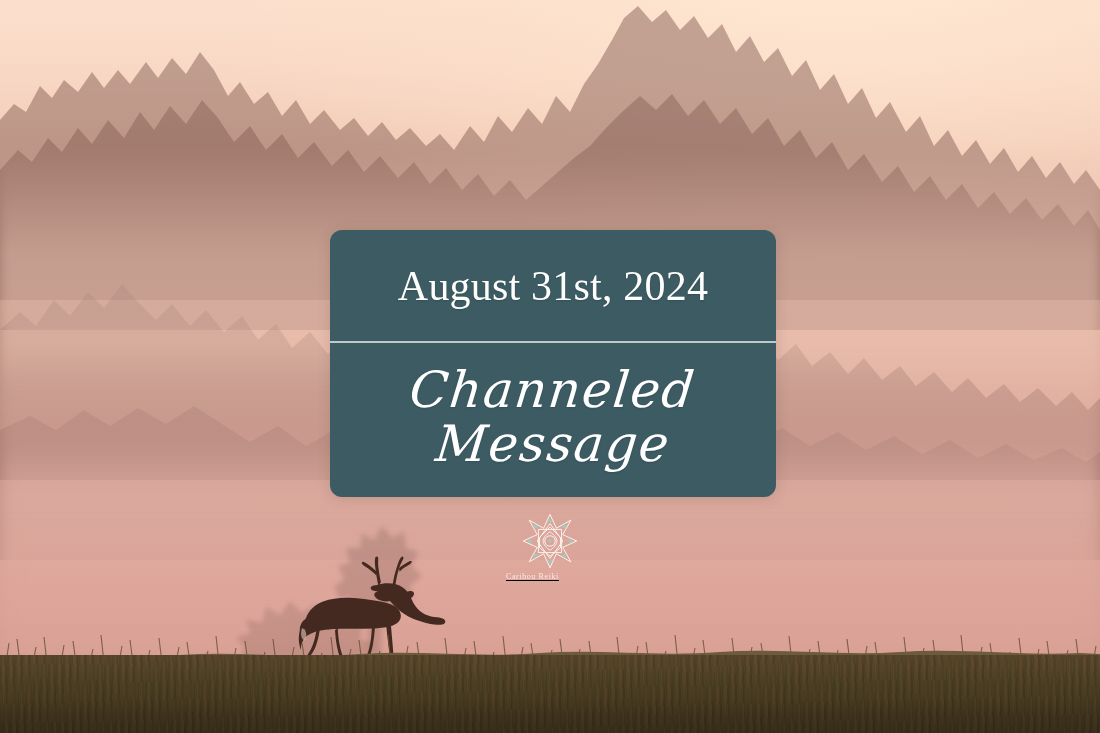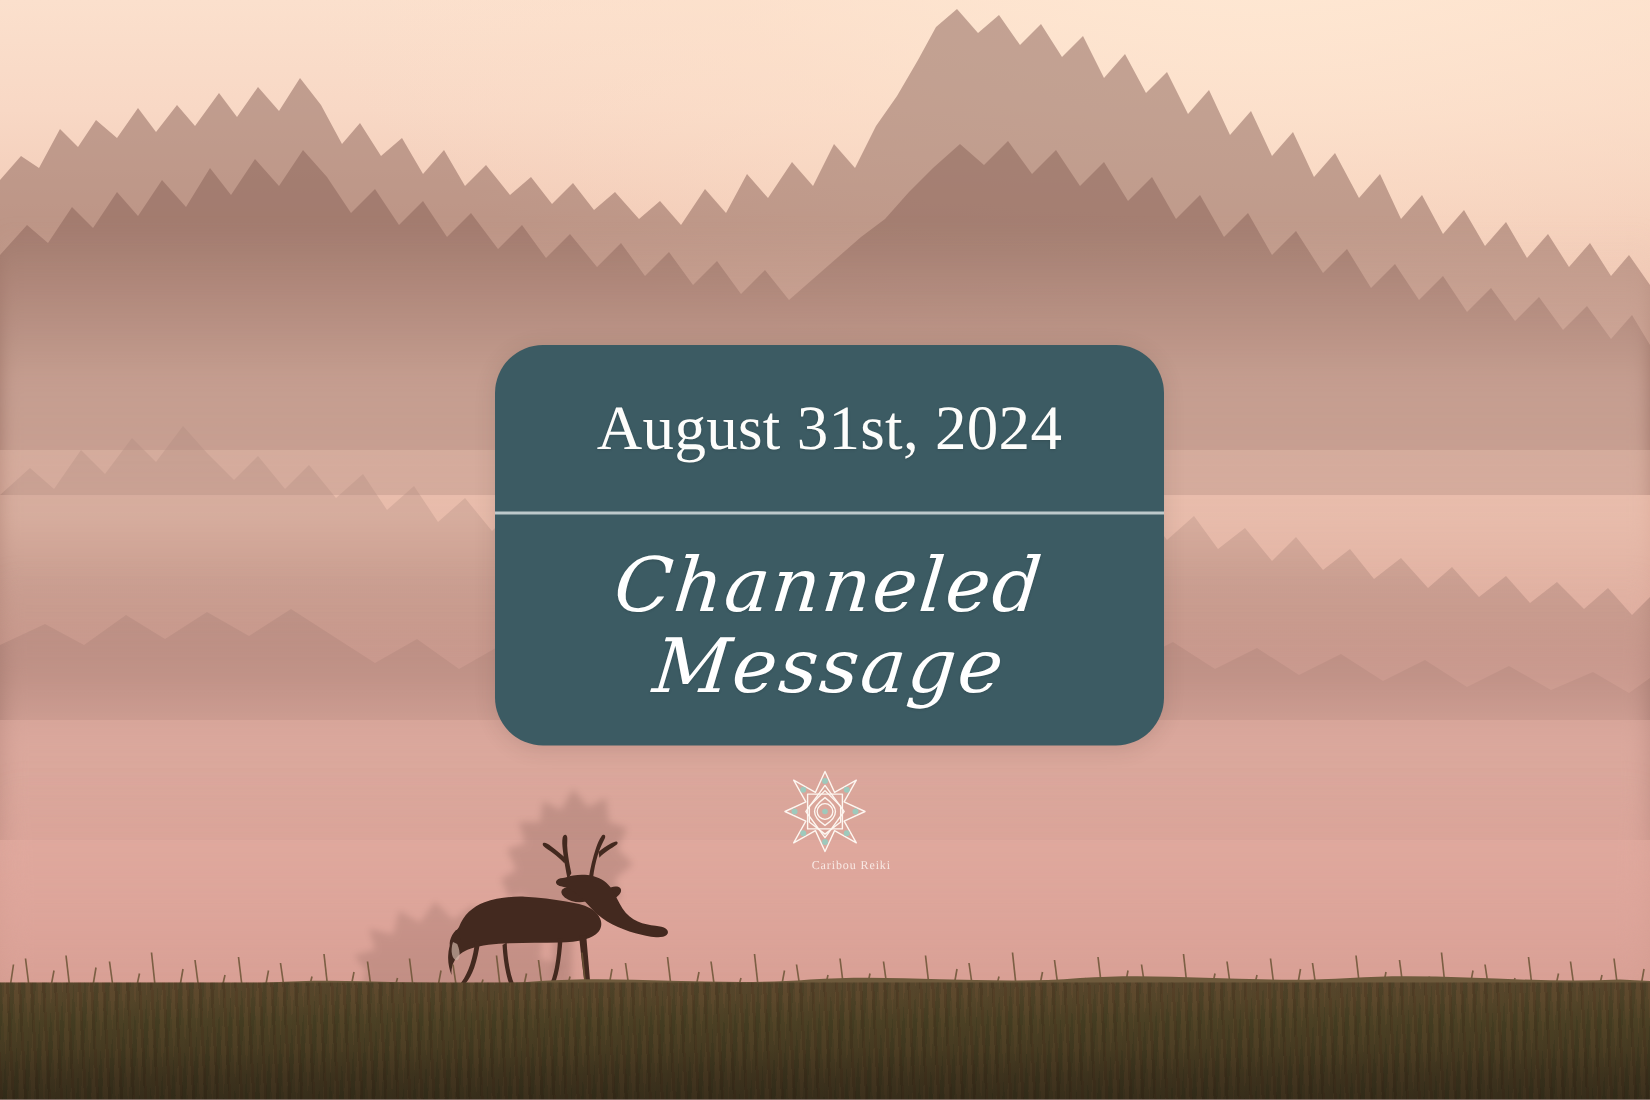--- a/index.html
+++ b/index.html
@@ -129,21 +129,21 @@
     position: absolute; left: 282px; top: 552px; width: 190px; height: 126px;
   }
   #deer svg { display:block; width:100%; height:100%; }
 
   
   #card {
     position: absolute;
     left: 330px; top: 230px;
     width: 446px; height: 267px;
     background: #3c5b63;
-    border-radius: 32px;
+    border-radius: 12px;
     box-shadow: 0 2px 14px rgba(60,40,34,0.14);
     overflow: hidden;
   }
   #card-date {
     position: absolute; left: 0; right: 0; top: 0; height: 111px;
     display: flex; align-items: center; justify-content: center;
   }
   #card-date span {
     color: #fdfdfb;
     font-family: "Liberation Serif", serif;
@@ -174,21 +174,22 @@
     text-shadow: 0 1px 2px rgba(0,0,0,0.12);
     transform: skewX(-6deg);
   }
   .script-line.l2 { margin-top: 6px; }
 
   
   #logo {
     position: absolute;
     left: 506px; top: 512px;
     width: 88px; height: 76px;
-    text-align: right;
+    text-align: left;
+    text-decoration: underline;
   }
   #logo-mark { width: 66px; height: 58px; margin: 0 auto; display:block; }
   #logo-text {
     margin-top: 2px;
     color: rgba(255,250,246,0.80);
     font-family: "Liberation Serif", serif;
     font-size: 8px;
     letter-spacing: 0.6px;
     white-space: nowrap;
   }

